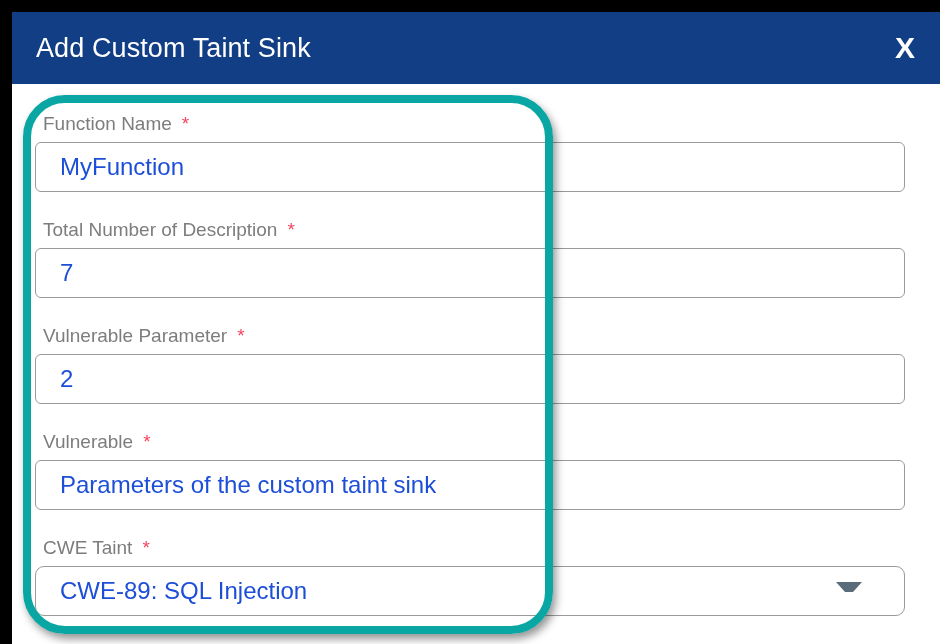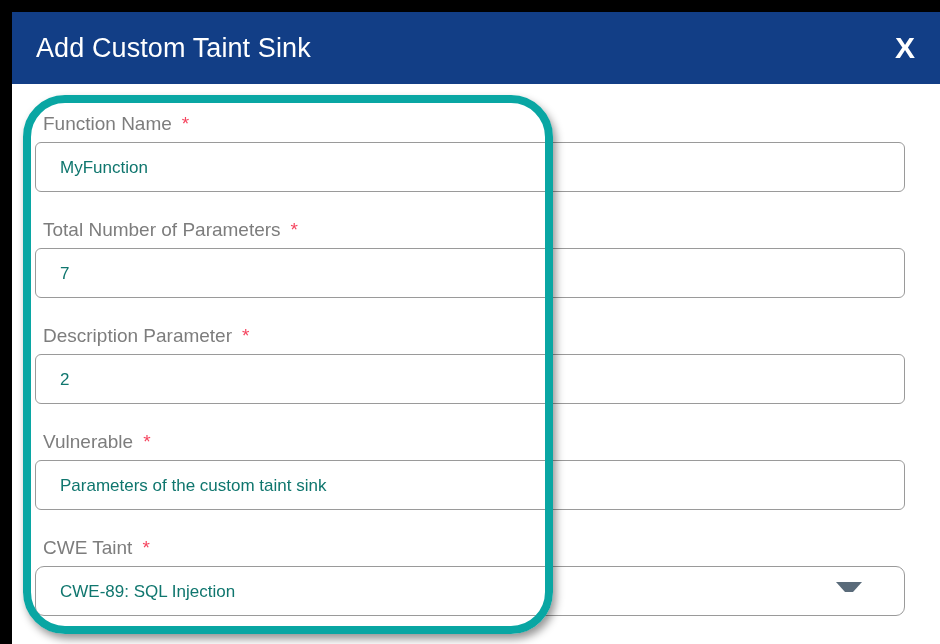--- a/index.html
+++ b/index.html
@@ -120,22 +120,22 @@
     background: #ffffff;
     display: flex;
     align-items: center;
     padding: 0 20px;
     font-size: 20px;
     color: #23303d;
     font-family: "Liberation Sans", sans-serif;
   }
 
   .field-input .value-text {
-    font-size: 17px;
-    color: #0f766e;
+    font-size: 24px;
+    color: #1d4ed8;
     line-height: 1;
     white-space: nowrap;
   }
 
   
   .field-input.is-select {
     justify-content: space-between;
     border-radius: 9px;
   }
 
@@ -190,30 +190,30 @@
         <div class="field-label">
           <span>Function Name</span><span class="req-star">*</span>
         </div>
         <div class="field-input">
           <span class="value-text">MyFunction</span>
         </div>
       </div>
 
       <div class="form-field" id="field-1">
         <div class="field-label">
-          <span>Total Number of Parameters</span><span class="req-star">*</span>
+          <span>Total Number of Description</span><span class="req-star">*</span>
         </div>
         <div class="field-input">
           <span class="value-text">7</span>
         </div>
       </div>
 
       <div class="form-field" id="field-2">
         <div class="field-label">
-          <span>Description Parameter</span><span class="req-star">*</span>
+          <span>Vulnerable Parameter</span><span class="req-star">*</span>
         </div>
         <div class="field-input">
           <span class="value-text">2</span>
         </div>
       </div>
 
       <div class="form-field" id="field-3">
         <div class="field-label">
           <span>Vulnerable</span><span class="req-star">*</span>
         </div>

